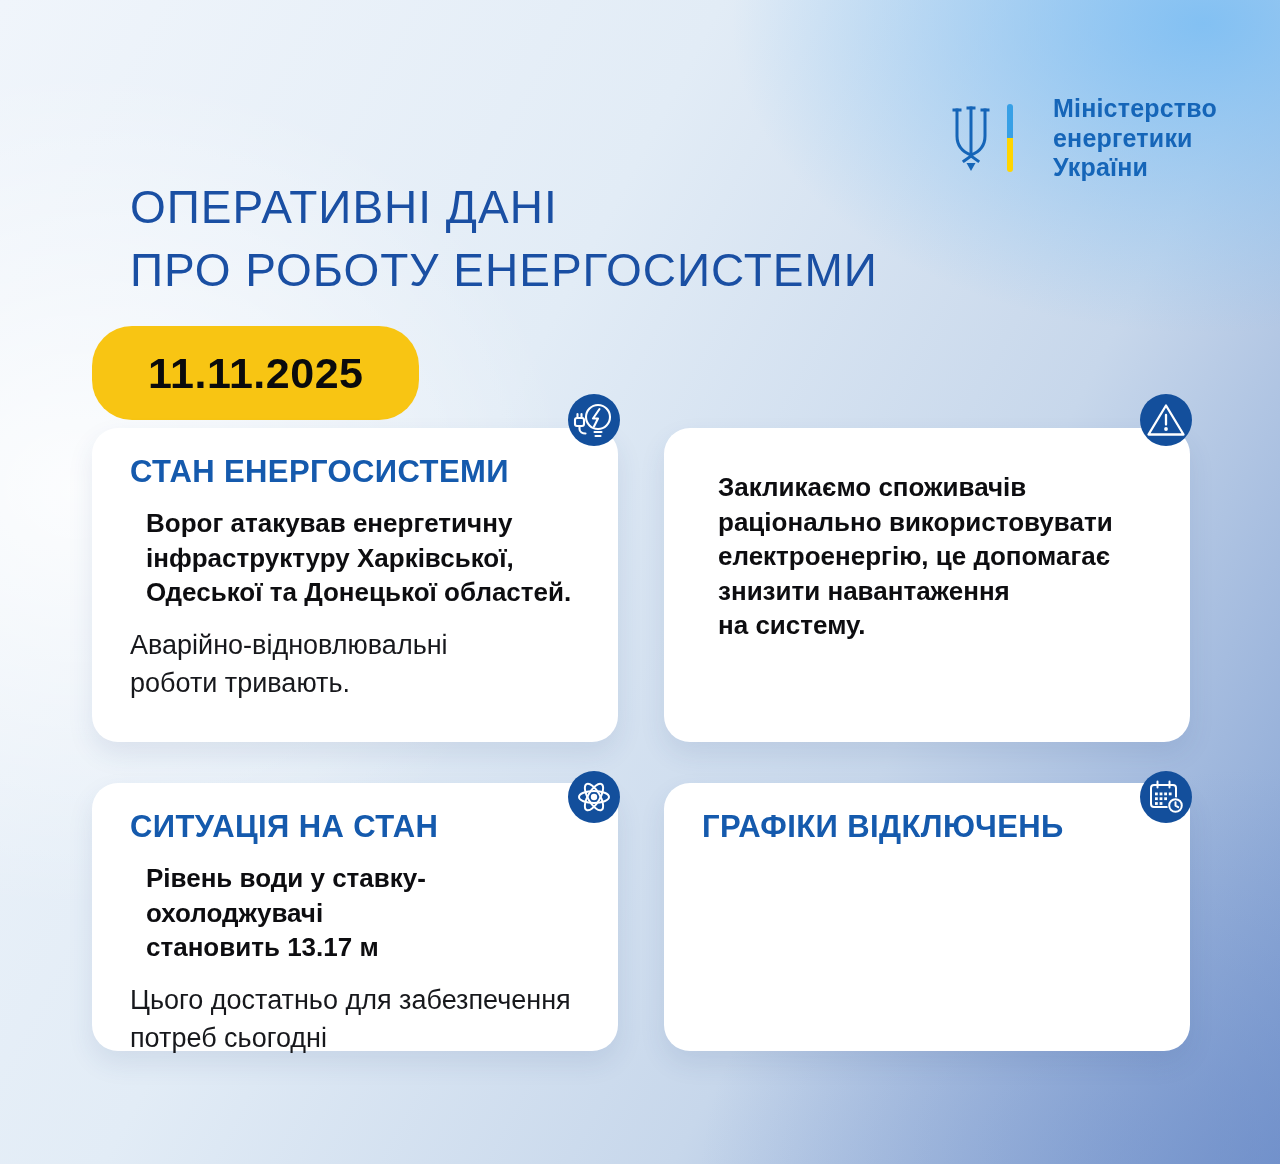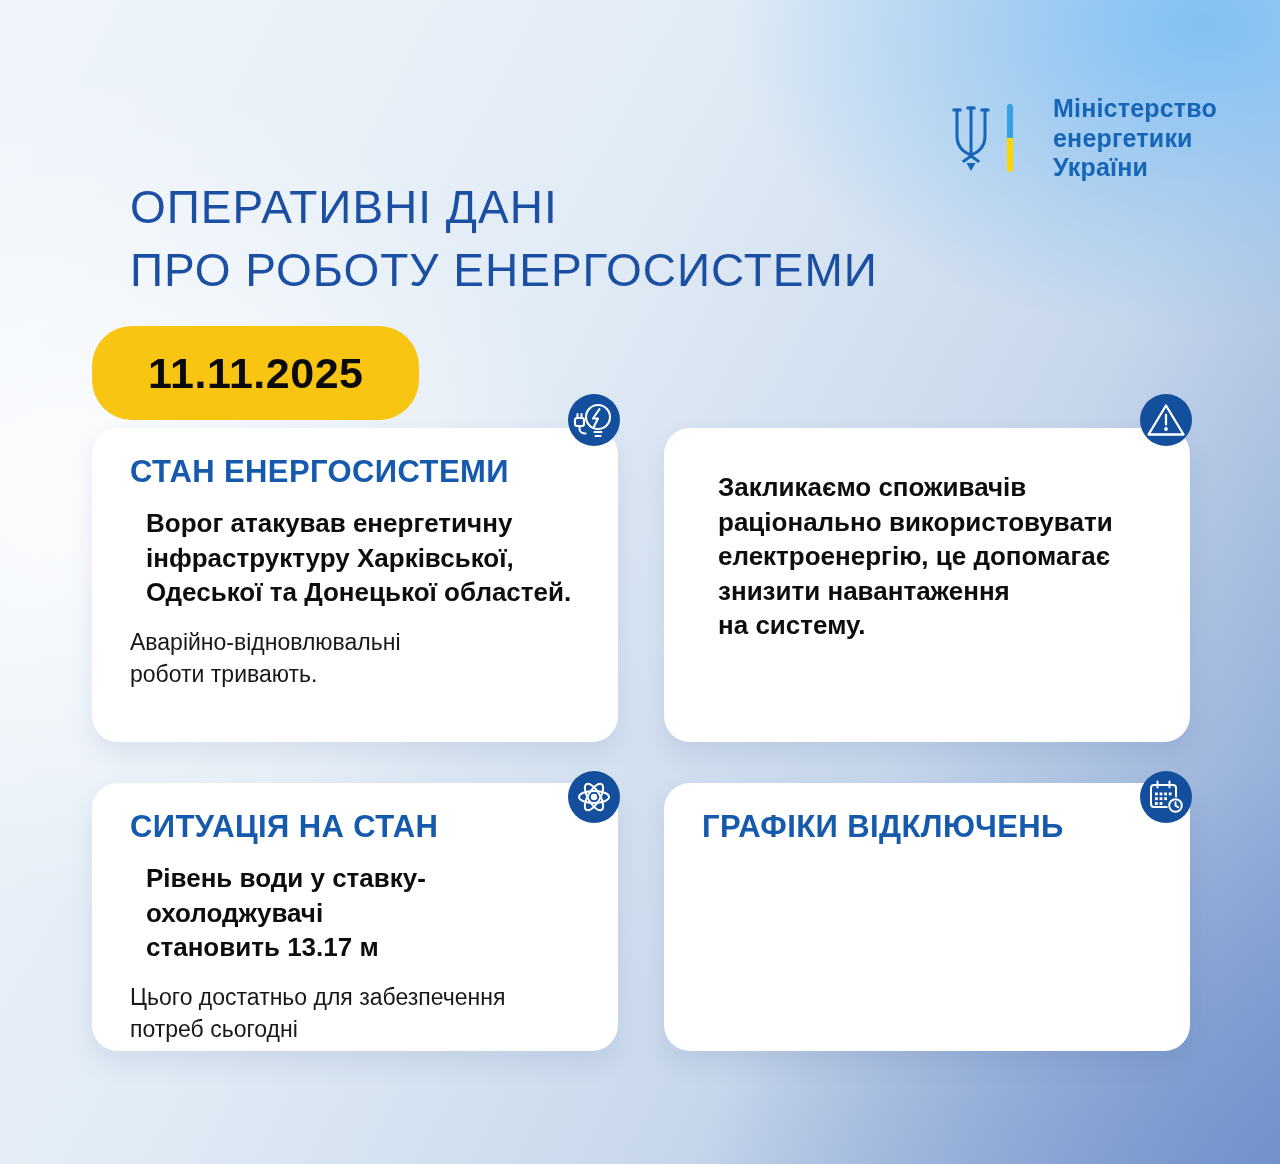--- a/index.html
+++ b/index.html
@@ -49,21 +49,21 @@
     box-shadow:0 12px 26px rgba(40,70,130,.10);
   }
   .card h2{
     margin:0 0 16px;font-size:31px;font-weight:800;color:#155AAD;letter-spacing:.4px;
   }
   .highlight{
     margin:16px;font-size:26px;font-weight:700;color:#0D0D10;
     line-height:1.33;white-space:pre-line;
   }
   .note{
-    margin:14px 0 0;font-size:23px;font-weight:400;color:#17181C;
+    margin:14px 0 0;font-size:27px;font-weight:400;color:#17181C;
     line-height:1.42;white-space:pre-line;
   }
   .icon-circle{
     position:absolute;right:-2px;width:52px;height:52px;border-radius:50%;
     background:#134F9C;display:flex;align-items:center;justify-content:center;
   }
   .row1 .icon-circle{top:-34px;}
   .row2 .icon-circle{top:-12px;}
   .icon-circle svg{display:block;}
 </style>

